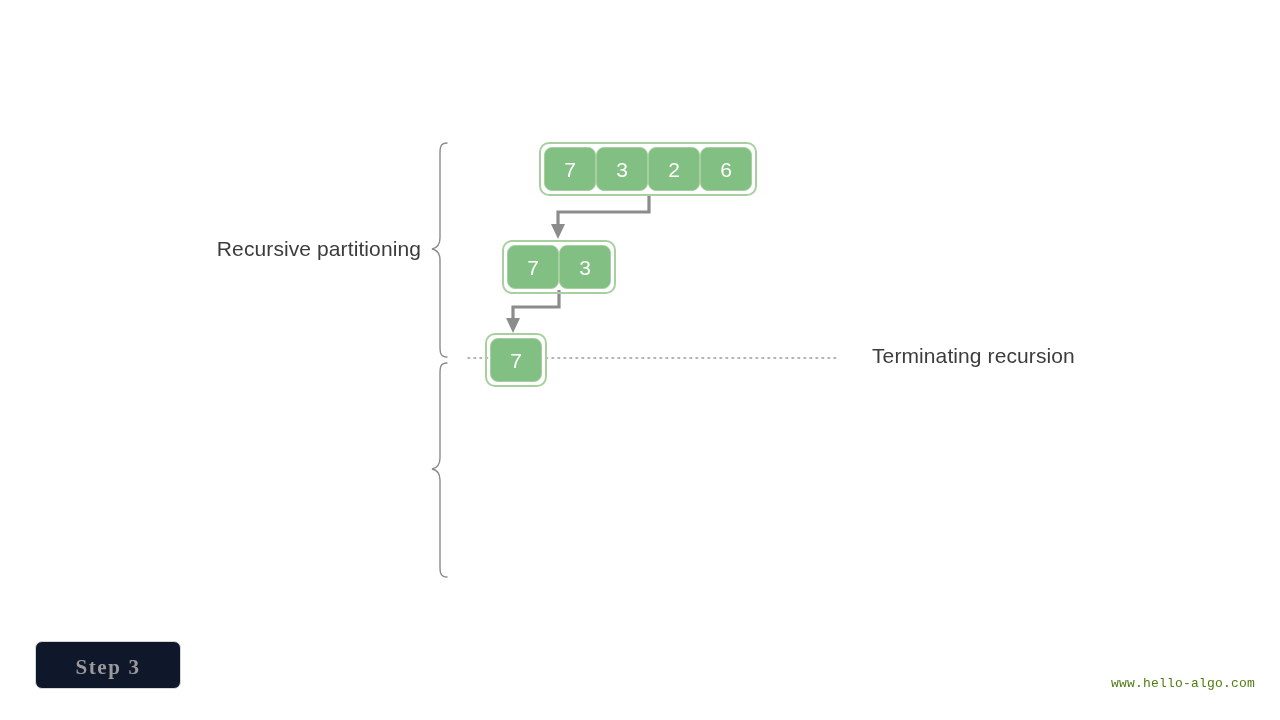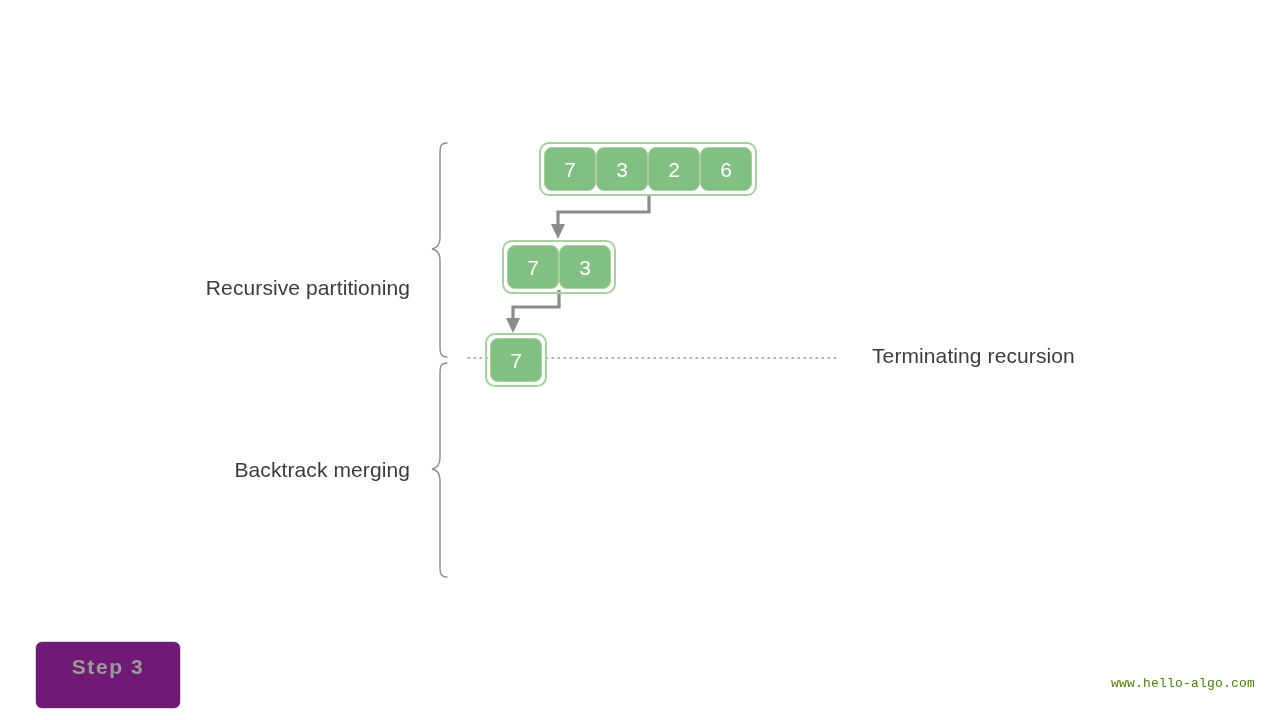--- a/index.html
+++ b/index.html
@@ -32,24 +32,23 @@
   .section-label {
     position: absolute;
     font-family: "Liberation Sans", sans-serif;
     font-size: 21px;
     color: #3c3c3c;
     white-space: nowrap;
     text-align: right;
     letter-spacing: 0.1px;
   }
   #label-recursive-partitioning {
-    left: 0px;
+    left: 11px;
     top: 237px;
     width: 410px;
-    margin-top: 39px;
   }
   #label-backtrack-merging {
     left: 0px;
     top: 458px;
     width: 410px;
   }
   #label-terminating-recursion {
     left: 872px;
     top: 344px;
     width: 320px;
@@ -84,27 +83,27 @@
   #array-level-0 { left: 539px; top: 142px; }
   #array-level-1 { left: 502px; top: 240px; }
   #array-level-2 { left: 485px; top: 333px; }
 
   
   #step-badge {
     position: absolute;
     left: 35px;
     top: 641px;
     width: 146px;
-    height: 68px;
+    height: 48px;
     box-sizing: border-box;
-    background: #701a75;
+    background: #0f172a;
     border: 1px solid #d8d8d8;
     border-radius: 7px;
     color: #9a9a9a;
-    font-family: Liberation Sans, sans-serif;
+    font-family: Liberation Serif, serif;
     font-size: 21px;
     font-weight: bold;
     letter-spacing: 1.6px;
     line-height: 50px;
     text-align: center;
   }
 
   
   #watermark {
     position: absolute;
@@ -145,21 +144,20 @@
 
     <path d="M 649 194 L 649 212 L 558 212 L 558 228" fill="none" stroke="#8c8c8c" stroke-width="3.2" stroke-linejoin="miter"></path>
     <polygon points="558,239 551,224 565,224" fill="#8c8c8c"></polygon>
 
     <path d="M 559 290 L 559 307 L 513 307 L 513 322" fill="none" stroke="#8c8c8c" stroke-width="3.2" stroke-linejoin="miter"></path>
     <polygon points="513,333 506,318 520,318" fill="#8c8c8c"></polygon>
   </svg>
 
   <div class="section-label" id="label-recursive-partitioning">Recursive partitioning</div>
 
-  <div class="section-label" id="label-backtrack-merging">Backtrack merging</div>
 
   <div class="section-label" id="label-terminating-recursion">Terminating recursion</div>
 
   <div class="array" id="array-level-0">
     <div class="cell">7</div>
     <div class="cell">3</div>
     <div class="cell">2</div>
     <div class="cell">6</div>
   </div>
 

